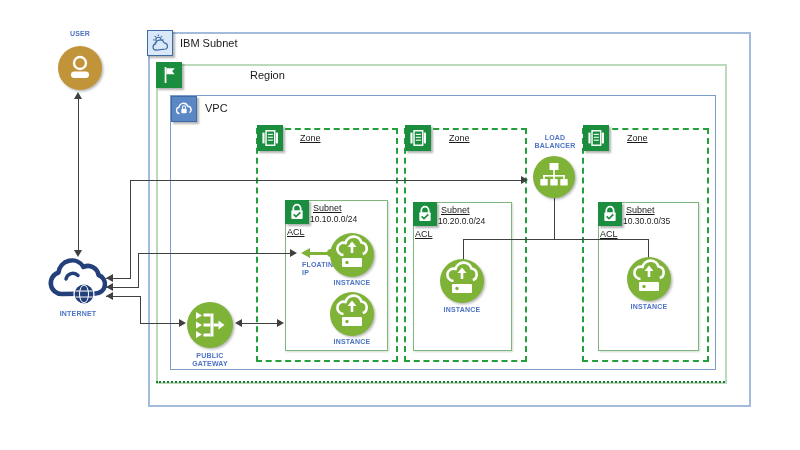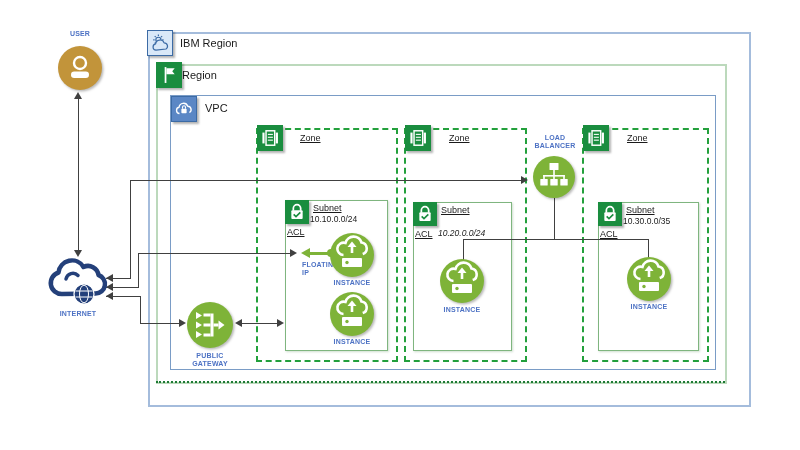--- a/index.html
+++ b/index.html
@@ -103,29 +103,29 @@
         <line x1="6.5" y1="11" x2="8.3" y2="11"></line>
           <line x1="17.7" y1="11" x2="19.5" y2="11"></line>
         <line x1="8.4" y1="6.4" x2="9.7" y2="7.7"></line>
           <line x1="16.3" y1="14.3" x2="17.6" y2="15.6"></line>
         <line x1="17.6" y1="6.4" x2="16.3" y2="7.7"></line>
           <line x1="9.7" y1="14.3" x2="8.4" y2="15.6"></line>
       </g>
       <path d="M10 24 a4 4 0 0 1 -.5-7.9 a5.5 5.5 0 0 1 10.6-1.3 a4.2 4.2 0 0 1 2.4 7.7 z" fill="#d9e8f8" stroke="#3c6ba5" stroke-width="1.5" stroke-linejoin="round"></path>
     </svg>
   </div>
-  <div class="box-label" style="left:180px;top:37px;">IBM Region</div>
+  <div class="box-label" style="left:180px;top:37px;">IBM Subnet</div>
 
   <div class="icon-sq sq-green" style="left:156px;top:62px;">
     <svg width="26" height="26" viewBox="0 0 36 36">
       <rect x="12" y="7" width="2.4" height="22" fill="#fff"></rect>
       <path d="M14.4 8.5 h11.5 l-3.4 4.2 3.4 4.2 h-11.5 z" fill="#fff"></path>
     </svg>
   </div>
-  <div class="box-label" style="left:182px;top:69px;">Region</div>
+  <div class="box-label" style="left:202px;top:69px;padding-left:48px;">Region</div>
 
   <div class="icon-sq sq-blue" style="left:171px;top:96px;">
     <svg width="24" height="24" viewBox="0 0 32 32">
       <path d="M10 22 a4.2 4.2 0 0 1 -.6-8.3 a6 6 0 0 1 11.6-1.4 a4.5 4.5 0 0 1 2.2 8.4" fill="none" stroke="#fff" stroke-width="1.8" stroke-linejoin="round"></path>
       <rect x="12.5" y="15.5" width="7" height="6" rx="1" fill="#fff"></rect>
       <path d="M14 15.5 v-1.8 a2 2 0 0 1 4 0 v1.8" fill="none" stroke="#fff" stroke-width="1.5"></path>
     </svg>
   </div>
   <div class="box-label" style="left:205px;top:102px;">VPC</div>
 
@@ -177,21 +177,21 @@
   <div class="sm-label" style="left:287px;top:227px;">ACL</div>
 
   <div class="icon-sq sq-green" style="left:413px;top:202px;width:24px;height:24px;">
     <svg width="24" height="24" viewBox="0 0 36 36">
       <path d="M12.5 16 v-3.5 a5.5 5.5 0 0 1 11 0 V16" fill="none" stroke="#fff" stroke-width="2.6"></path>
       <rect x="9.5" y="15.5" width="17" height="13" rx="1.5" fill="#fff"></rect>
       <polyline points="13,21.5 16.5,25 23,18.5" fill="none" stroke="#1a8d3f" stroke-width="2.4"></polyline>
     </svg>
   </div>
   <div class="sm-label" style="left:441px;top:205px;">Subnet</div>
-  <div class="cidr" style="left:438px;top:228px;font-style:italic;">10.20.0.0/24</div>
+  <div class="cidr" style="left:438px;top:216px;">10.20.0.0/24</div>
   <div class="sm-label" style="left:415px;top:229px;">ACL</div>
 
   <div class="icon-sq sq-green" style="left:598px;top:202px;width:24px;height:24px;">
     <svg width="24" height="24" viewBox="0 0 36 36">
       <path d="M12.5 16 v-3.5 a5.5 5.5 0 0 1 11 0 V16" fill="none" stroke="#fff" stroke-width="2.6"></path>
       <rect x="9.5" y="15.5" width="17" height="13" rx="1.5" fill="#fff"></rect>
       <polyline points="13,21.5 16.5,25 23,18.5" fill="none" stroke="#1a8d3f" stroke-width="2.4"></polyline>
     </svg>
   </div>
   <div class="sm-label" style="left:626px;top:205px;">Subnet</div>

